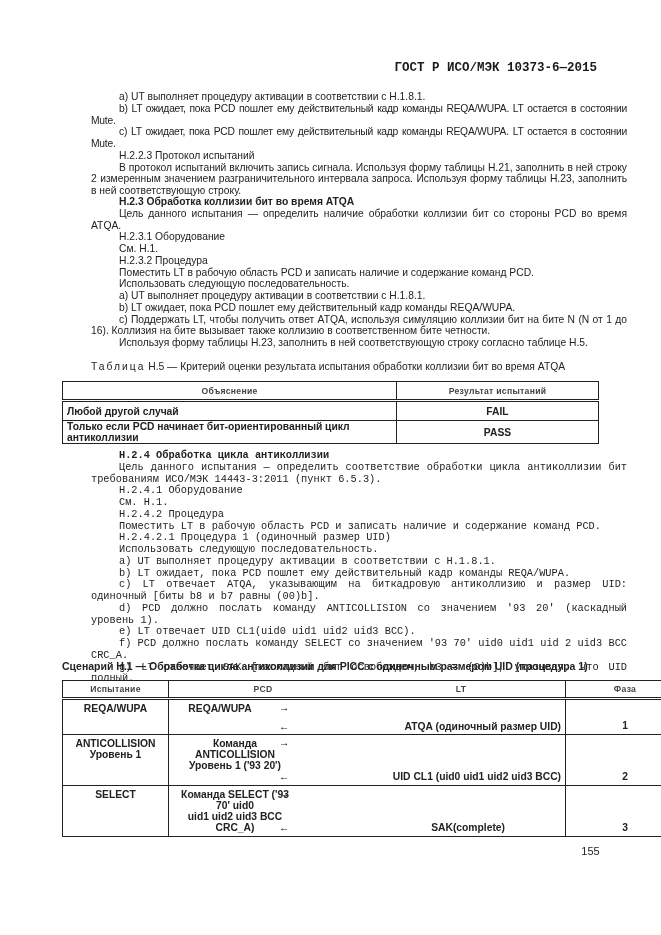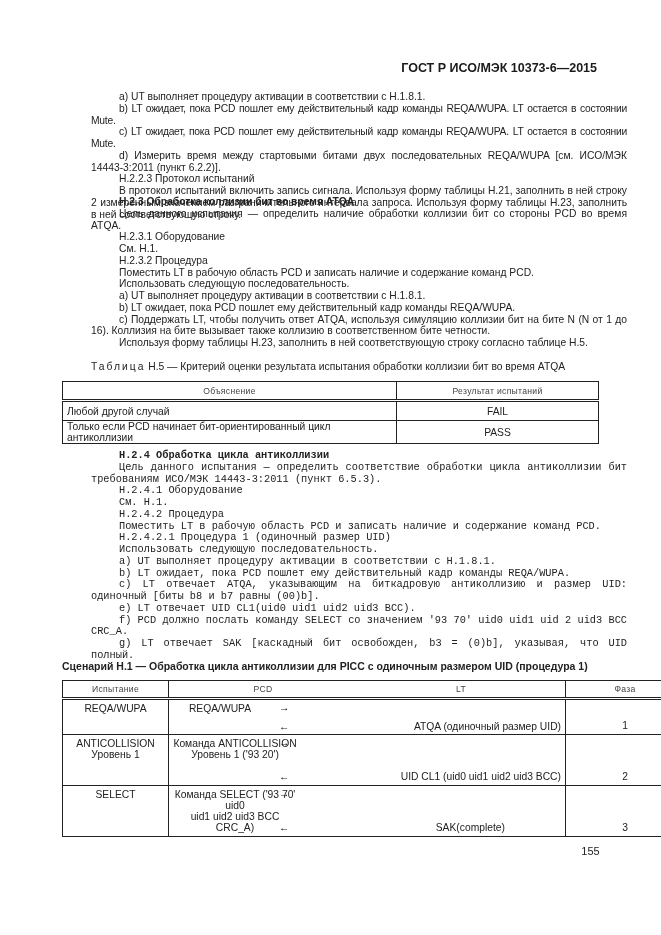--- a/index.html
+++ b/index.html
@@ -1,26 +1,26 @@
 <!DOCTYPE html>
 <html><head>
 <meta charset="utf-8">
 <style>
   html, body { margin: 0; padding: 0; background: #ffffff; }
   body { width: 661px; height: 935px; position: relative; overflow: hidden;
          font-family: "Liberation Sans", sans-serif; color: #222; }
   .hdr { position: absolute; left: 380px; top: 61px; width: 217px; text-align: right;
-         font-weight: bold; font-size: 12.5px; color: #1a1a1a; }
+         font-weight: bold; font-size: 12.5px; color: #1a1a1a; font-family: Liberation Mono, monospace; }
   .txt { position: absolute; left: 62px; width: 536px; font-size: 10.3px; line-height: 11.75px; margin-left: 29px; }
   .p { margin: 0; text-indent: 28px; text-align: justify; white-space: normal; }
   .b { font-weight: bold; }
   .tcap { margin: 0; font-size: 10.3px; }
   .tcap .sp { letter-spacing: 2px; }
   table { border-collapse: collapse; position: absolute; font-size: 10.3px; }
-  td, th { border: 1px solid #222; padding: 0 4px; font-weight: normal; }
+  td, th { border: 1px solid #222; padding: 0 4px; font-weight: bold; }
   .t1 { left: 62px; top: 381px; width: 537px; }
   .t1 th { height: 17px; font-size: 8.6px; color: #444; letter-spacing: 0.3px; border-bottom: 3px double #222; }
   .t1 td { height: 18px; }
   .c { text-align: center; }
   .t2 { left: 62px; top: 680px; width: 623px; }
   .t2 th { height: 16px; font-size: 8.6px; color: #444; letter-spacing: 0.3px; border-bottom: 3px double #222; }
   .t2 td { vertical-align: top; padding-top: 3px; }
   .t2 .pcd { border-right: none; }
   .t2 .lt { border-left: none; }
   .arr { position: absolute; left: 4px; }
@@ -30,21 +30,20 @@
 </style>
 </head>
 <body>
 
 <div class="hdr">ГОСТ Р ИСО/МЭК 10373-6—2015</div>
 
 <div class="txt" style="top:91px;">
   <p class="p">a) UT выполняет процедуру активации в соответствии с H.1.8.1.</p>
   <p class="p" style="letter-spacing:-0.25px;">b) LT ожидает, пока PCD пошлет ему действительный кадр команды REQA/WUPA. LT остается в состоянии Mute.</p>
   <p class="p" style="letter-spacing:-0.25px;">c) LT ожидает, пока PCD пошлет ему действительный кадр команды REQA/WUPA. LT остается в состоянии Mute.</p>
-  <p class="p">d) Измерить время между стартовыми битами двух последовательных REQA/WUPA [см. ИСО/МЭК 14443-3:2011 (пункт 6.2.2)].</p>
   <p class="p">H.2.2.3 Протокол испытаний</p>
   <p class="p">В протокол испытаний включить запись сигнала. Используя форму таблицы H.21, заполнить в ней строку 2 измеренным значением разграничительного интервала запроса. Используя форму таблицы H.23, заполнить в ней соответствующую строку.</p>
 </div>
 
 <div class="txt" style="top:196px;">
   <p class="p b">H.2.3 Обработка коллизии бит во время ATQA</p>
   <p class="p">Цель данного испытания — определить наличие обработки коллизии бит со стороны PCD во время ATQA.</p>
   <p class="p">H.2.3.1 Оборудование</p>
   <p class="p">См. H.1.</p>
   <p class="p">H.2.3.2 Процедура</p>
@@ -82,20 +81,21 @@
   <p class="p">Цель данного испытания — определить соответствие обработки цикла антиколлизии бит требованиям ИСО/МЭК 14443-3:2011 (пункт 6.5.3).</p>
   <p class="p">H.2.4.1 Оборудование</p>
   <p class="p">См. H.1.</p>
   <p class="p">H.2.4.2 Процедура</p>
   <p class="p">Поместить LT в рабочую область PCD и записать наличие и содержание команд PCD.</p>
   <p class="p">H.2.4.2.1 Процедура 1 (одиночный размер UID)</p>
   <p class="p">Использовать следующую последовательность.</p>
   <p class="p">a) UT выполняет процедуру активации в соответствии с H.1.8.1.</p>
   <p class="p">b) LT ожидает, пока PCD пошлет ему действительный кадр команды REQA/WUPA.</p>
   <p class="p">c) LT отвечает ATQA, указывающим на биткадровую антиколлизию и размер UID: одиночный [биты b8 и b7 равны (00)b].</p>
+  <p class="p">d) PCD должно послать команду ANTICOLLISION со значением '93 20' (каскадный уровень 1).</p>
   <p class="p">e) LT отвечает UID CL1(uid0 uid1 uid2 uid3 BCC).</p>
   <p class="p">f) PCD должно послать команду SELECT со значением '93 70' uid0 uid1 uid 2 uid3 BCC CRC_A.</p>
   <p class="p">g) LT отвечает SAK [каскадный бит освобожден, b3 = (0)b], указывая, что UID полный.</p>
 </div>
 
 <div class="sub" style="top:660px;">Сценарий H.1 — Обработка цикла антиколлизии для PICC с одиночным размером UID (процедура 1)</div>
 
 <table class="t2">
   <tbody>
       <tr>

